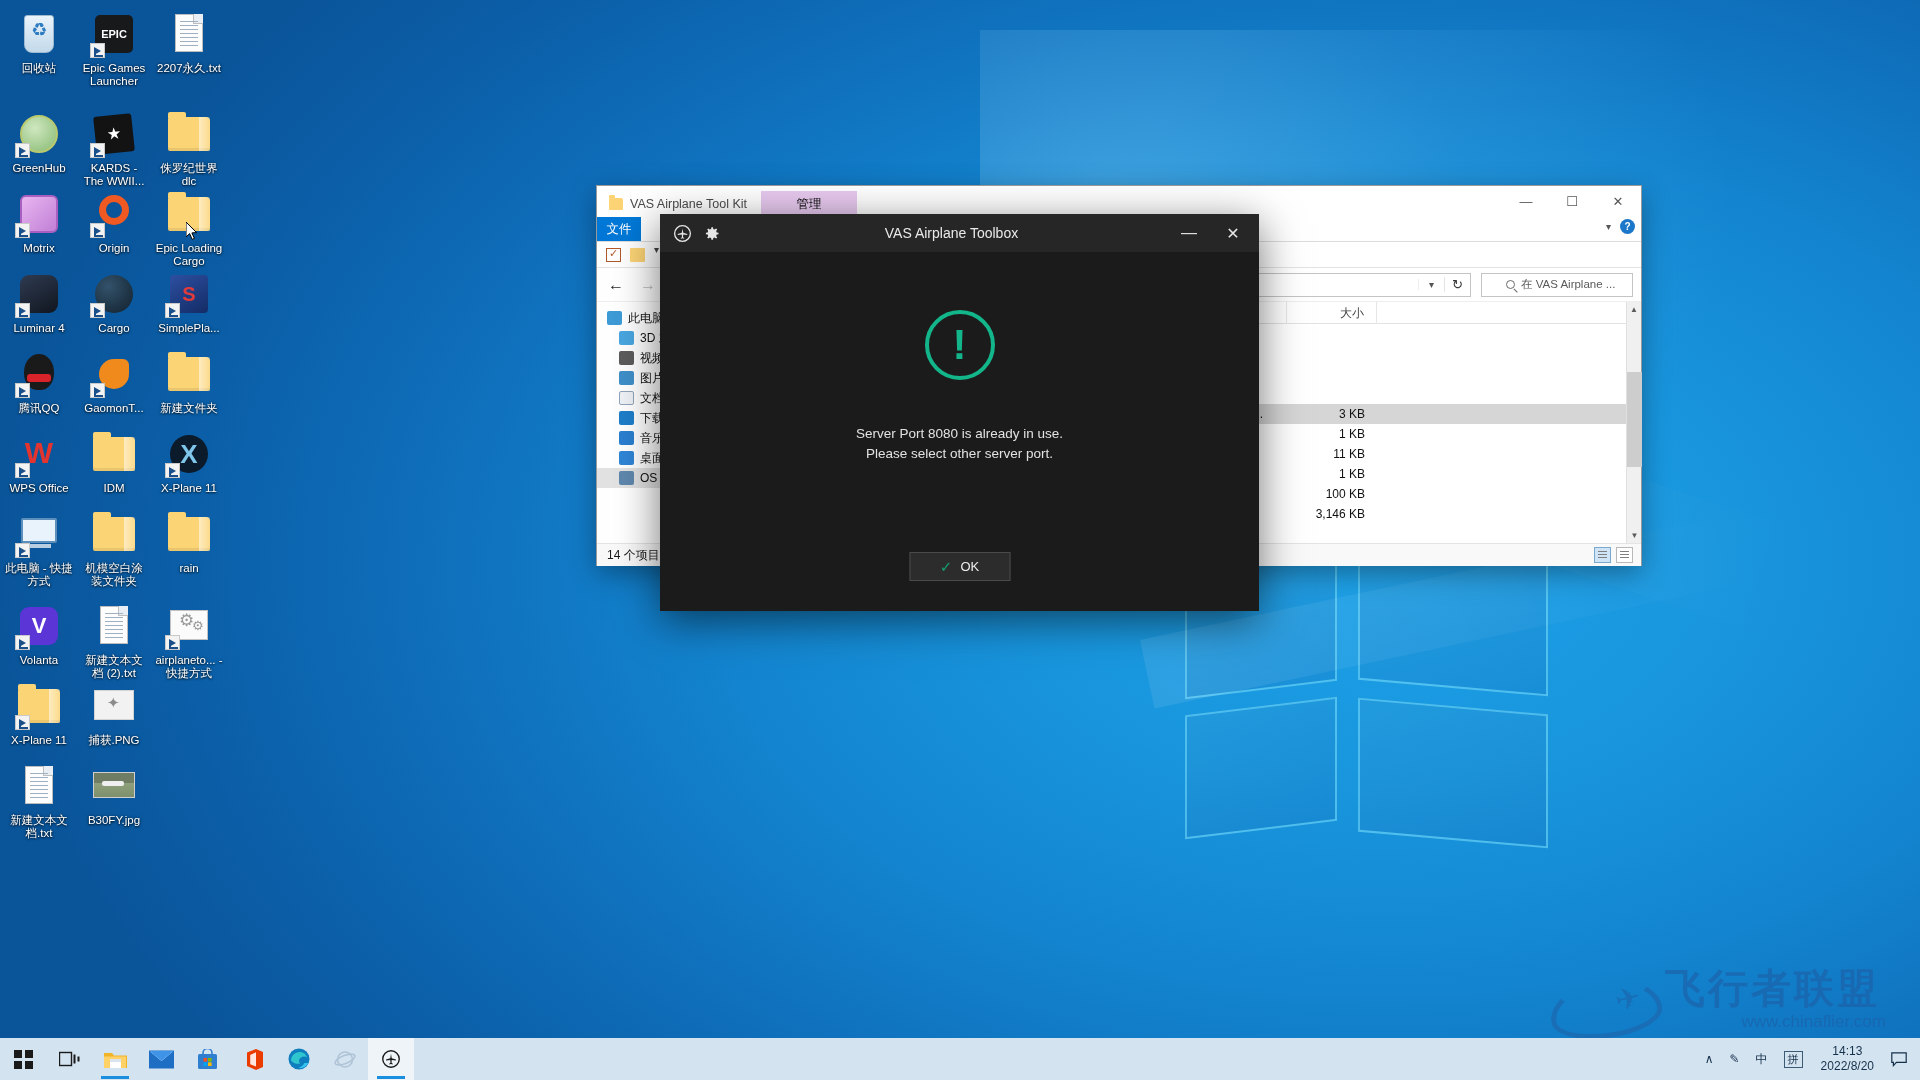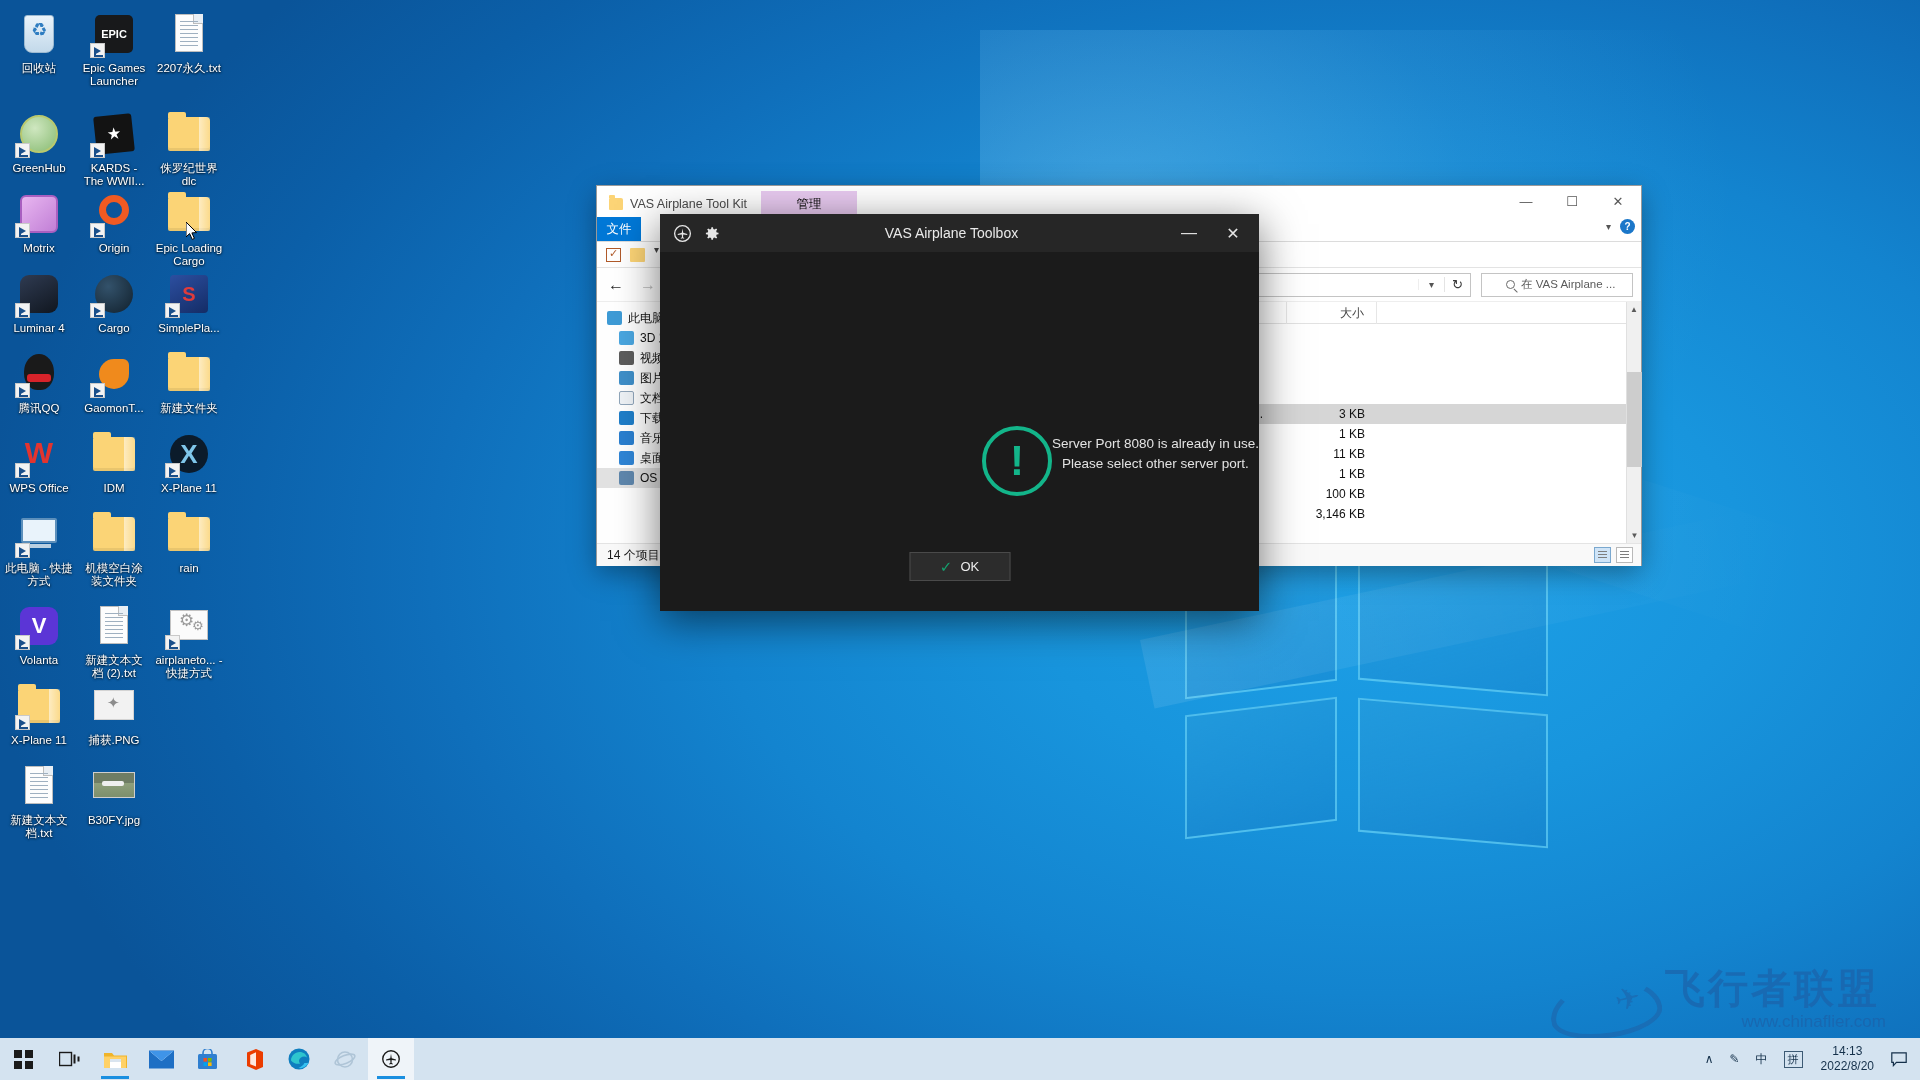--- a/index.html
+++ b/index.html
@@ -259,22 +259,22 @@
   }
   #dlg-icons { display:flex; align-items:center; gap:8px; padding-left:12px; }
   .dlgic { width:21px; height:21px; color:#e6e6e6; }
   #dlg-titletext {
     position:absolute; left:0; right:16px; text-align:center;
     color:#e9e9e9; font-size:14px; pointer-events:none;
   }
   #dlg-wc { position:absolute; right:4px; top:0; display:flex; }
   .dwc { width:44px;height:38px;display:flex;align-items:center;justify-content:center;color:#e4e4e4;font-size:16px;}
   #dlg-body {
-    height:359px; background:#1b1b1b; display:flex; flex-direction:row;
-    align-items:center; position:relative;justify-content:flex-end;
+    height:359px; background:#1b1b1b; display:flex; flex-direction:column;
+    align-items:center; position:relative;
   }
   #warn-icon {
     margin-top:58px; width:70px; height:70px; border-radius:50%;
     border:4px solid #13b58a; position:relative;
   }
   #warn-icon::after {
     content:"!"; position:absolute; left:0; right:0; top:50%;
     transform:translateY(-50%);
     text-align:center; color:#13b58a; font-size:42px; font-weight:bold;
     font-family:"Liberation Sans", sans-serif; line-height:1;

